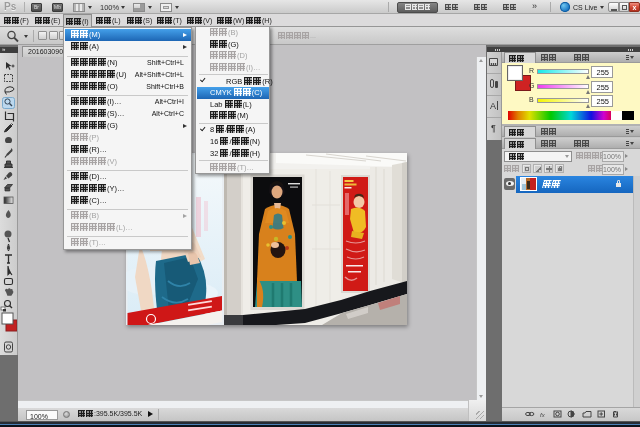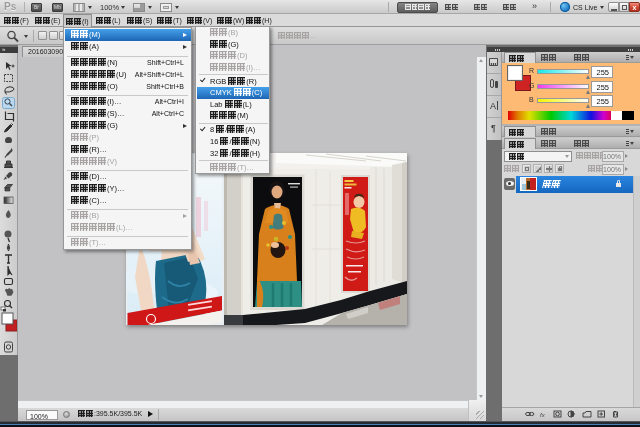--- a/index.html
+++ b/index.html
@@ -336,21 +336,21 @@
   <span class="tab" style="left:35px;width:32px;">
         <i class="z z7 zg"></i>
         <i class="z z7 zg"></i>
       </span>
   <span class="tab" style="left:68px;width:32px;">
         <i class="z z7 zg"></i>
         <i class="z z7 zg"></i>
       </span>
   <span class="pmenu"></span>
  </div>
- <div class="ab" style="left:0;top:11px;width:138px;height:65px;background:#fdba74;padding-left:13px;">
+ <div class="ab" style="left:0;top:11px;width:138px;height:65px;background:#fef9c3;padding-left:13px;">
   <span class="ab" style="left:13px;top:12px;width:16px;height:16px;background:#cf2222;border:1px solid #7a1a1a;"></span>
   <span class="ab" style="left:5px;top:2px;width:16px;height:16px;background:#fff;border:1px solid #666;box-shadow:0 0 0 1px #eee inset;"></span>
   <span class="ab" style="left:27px;top:4px;font-size:7px;color:#333;">R</span>
   <span class="ab" style="left:35px;top:6px;width:52px;height:5px;border:1px solid #999;background:linear-gradient(to right,#17e8e8,#ffffff);"></span>
   <span class="ab cart" style="left:84px;top:12px;border-top:none;border-bottom:4px solid #777;"></span>
   <span class="ab vbox" style="left:89px;top:3px;">255</span>
   <span class="ab" style="left:27px;top:18.5px;font-size:7px;color:#333;">G</span>
   <span class="ab" style="left:35px;top:20.5px;width:52px;height:5px;border:1px solid #999;background:linear-gradient(to right,#f03cf0,#ffffff);"></span>
   <span class="ab cart" style="left:84px;top:26.5px;border-top:none;border-bottom:4px solid #777;"></span>
   <span class="ab vbox" style="left:89px;top:17.5px;">255</span>
@@ -498,21 +498,21 @@
  <div class="mrow" style="top:194px;padding-left:6px;color:#a3a3a3;"><i class="z zd"></i><i class="z zd"></i><i class="z zd"></i><i class="z zd"></i><i class="z zd"></i>(L)…</div>
  <div class="msep" style="top:207.5px;"></div>
  <div class="mrow" style="top:209px;padding-left:6px;color:#a3a3a3;"><i class="z zd"></i><i class="z zd"></i>(T)…</div>
 </div>
 <div id="submenu" class="ab">
  <div class="srow" style="top:0px;padding-left:13px;color:#a3a3a3;"><i class="z zd"></i><i class="z zd"></i>(B)</div>
  <div class="srow" style="top:11.6px;padding-left:13px;"><i class="z"></i><i class="z"></i>(G)</div>
  <div class="srow" style="top:23.2px;padding-left:13px;color:#a3a3a3;"><i class="z zd"></i><i class="z zd"></i><i class="z zd"></i>(D)</div>
  <div class="srow" style="top:34.8px;padding-left:13px;color:#a3a3a3;"><i class="z zd"></i><i class="z zd"></i><i class="z zd"></i><i class="z zd"></i>(I)…</div>
  <div class="msep" style="top:47.4px;width:69px;"></div>
- <div class="srow" style="top:48.6px;padding-left:13px;"><i class="chk"></i>RGB <i class="z"></i><i class="z"></i>(R)</div>
+ <div class="srow" style="top:48.6px;padding-left:29px;"><i class="chk"></i>RGB <i class="z"></i><i class="z"></i>(R)</div>
  <div class="srow hl" style="top:60.2px;padding-left:13px;color:#fff;">CMYK <i class="z zw"></i><i class="z zw"></i>(C)</div>
  <div class="srow" style="top:71.8px;padding-left:13px;">Lab <i class="z"></i><i class="z"></i>(L)</div>
  <div class="srow" style="top:83.4px;padding-left:13px;"><i class="z"></i><i class="z"></i><i class="z"></i>(M)</div>
  <div class="msep" style="top:96.2px;width:69px;"></div>
  <div class="srow" style="top:97.4px;padding-left:13px;"><i class="chk"></i>8 <i class="z"></i>/<i class="z"></i><i class="z"></i>(A)</div>
  <div class="srow" style="top:109px;padding-left:13px;">16 <i class="z"></i>/<i class="z"></i><i class="z"></i>(N)</div>
  <div class="srow" style="top:120.6px;padding-left:13px;">32 <i class="z"></i>/<i class="z"></i><i class="z"></i>(H)</div>
  <div class="msep" style="top:133.4px;width:69px;"></div>
  <div class="srow" style="top:134.6px;padding-left:13px;color:#a3a3a3;"><i class="z zd"></i><i class="z zd"></i><i class="z zd"></i>(T)…</div>
 </div>

